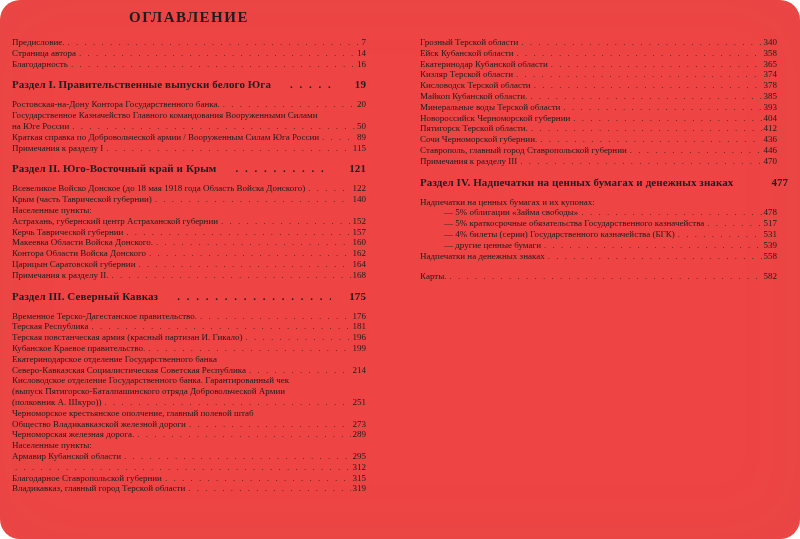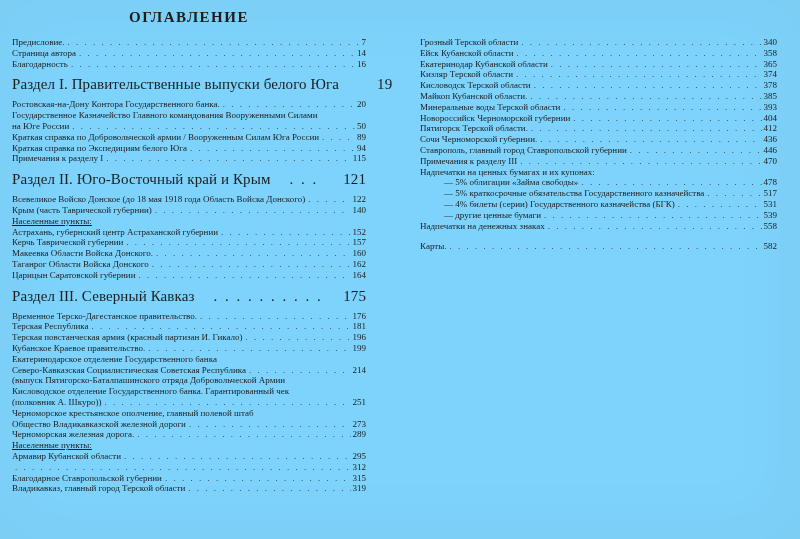--- a/index.html
+++ b/index.html
@@ -41,35 +41,35 @@
     overflow: hidden;
     white-space: nowrap;
   }
   .leader::before {
     content: ". . . . . . . . . . . . . . . . . . . . . . . . . . . . . . . . . . . . . . . . . . . . . . . . . . . . . . . . . . . . . . . . . . . . . .";
     letter-spacing: 2px;
     padding-left: 3px;
   }
   .pg { flex: 0 0 auto; margin-left: 2px; }
   .section {
-    font-size: 15px;
-    font-weight: normal;
+    font-size: 11px;
+    font-weight: bold;
     line-height: 14px;
     margin: 8px 0 8px 0;
     letter-spacing: 0.1px;
     gap: 16px;
   }
-  .label .txt { text-decoration: underline; }
+  .label .txt { }
   .indent { padding-left: 24px; }
   .spacer { height: 10px; }
 </style>
 </head>
 <body>
 
-<div class="page" style="background: #7dd3fc; color: rgb(29, 29, 29);">
+<div class="page" style="background: #ef4444; color: rgb(29, 29, 29); border-radius: 20px;">
   <div class="col col-left">
     <h1 class="title">ОГЛАВЛЕНИЕ</h1>
     <div>
         <div class="row entry">
           <span class="txt">Предисловие.</span>
           <span class="leader"></span>
           <span class="pg">7</span>
         </div>
         <div class="row entry">
           <span class="txt">Страница автора</span>
@@ -98,25 +98,20 @@
           <span class="txt">на Юге России</span>
           <span class="leader"></span>
           <span class="pg">50</span>
         </div>
         <div class="row entry">
           <span class="txt">Краткая справка по Добровольческой армии / Вооруженным Силам Юга России</span>
           <span class="leader"></span>
           <span class="pg">89</span>
         </div>
         <div class="row entry">
-          <span class="txt">Краткая справка по Экспедициям белого Юга</span>
-          <span class="leader"></span>
-          <span class="pg">94</span>
-        </div>
-        <div class="row entry">
           <span class="txt">Примечания к разделу I</span>
           <span class="leader"></span>
           <span class="pg">115</span>
         </div>
         <div class="row section">
           <span class="txt">Раздел II. Юго-Восточный край и Крым</span>
           <span class="leader"></span>
           <span class="pg">121</span>
         </div>
         <div class="row entry">
@@ -141,28 +136,33 @@
           <span class="txt">Керчь Таврической губернии</span>
           <span class="leader"></span>
           <span class="pg">157</span>
         </div>
         <div class="row entry">
           <span class="txt">Макеевка Области Войска Донского.</span>
           <span class="leader"></span>
           <span class="pg">160</span>
         </div>
         <div class="row entry">
-          <span class="txt">Таганрог Области Войска Донского</span>
+          <span class="txt">Контора Области Войска Донского</span>
           <span class="leader"></span>
           <span class="pg">162</span>
         </div>
         <div class="row entry">
           <span class="txt">Царицын Саратовской губернии</span>
           <span class="leader"></span>
           <span class="pg">164</span>
+        </div>
+        <div class="row entry">
+          <span class="txt">Примечания к разделу II.</span>
+          <span class="leader"></span>
+          <span class="pg">168</span>
         </div>
         <div class="row section">
           <span class="txt">Раздел III. Северный Кавказ</span>
           <span class="leader"></span>
           <span class="pg">175</span>
         </div>
         <div class="row entry">
           <span class="txt">Временное Терско-Дагестанское правительство.</span>
           <span class="leader"></span>
           <span class="pg">176</span>
@@ -184,24 +184,24 @@
         </div>
         <div class="row wrap">
           <span class="txt">Екатеринодарское отделение Государственного банка</span>
         </div>
         <div class="row entry">
           <span class="txt">Северо-Кавказская Социалистическая Советская Республика</span>
           <span class="leader"></span>
           <span class="pg">214</span>
         </div>
         <div class="row wrap">
+          <span class="txt">Кисловодское отделение Государственного банка. Гарантированный чек</span>
+        </div>
+        <div class="row wrap">
           <span class="txt">(выпуск Пятигорско-Баталпашинского отряда Добровольческой Армии</span>
-        </div>
-        <div class="row wrap">
-          <span class="txt">Кисловодское отделение Государственного банка. Гарантированный чек</span>
         </div>
         <div class="row entry">
           <span class="txt">(полковник А. Шкуро))</span>
           <span class="leader"></span>
           <span class="pg">251</span>
         </div>
         <div class="row wrap">
           <span class="txt">Черноморское крестьянское ополчение, главный полевой штаб</span>
         </div>
         <div class="row entry">
@@ -292,20 +292,25 @@
         </div>
         <div class="row entry">
           <span class="txt">Ставрополь, главный город Ставропольской губернии</span>
           <span class="leader"></span>
           <span class="pg">446</span>
         </div>
         <div class="row entry">
           <span class="txt">Примечания к разделу III</span>
           <span class="leader"></span>
           <span class="pg">470</span>
+        </div>
+        <div class="row section">
+          <span class="txt">Раздел IV. Надпечатки на ценных бумагах и денежных знаках</span>
+          <span class="leader"></span>
+          <span class="pg">477</span>
         </div>
         <div class="row plain">
           <span class="txt">Надпечатки на ценных бумагах и их купонах:</span>
         </div>
         <div class="row entry indent">
           <span class="txt">— 5% облигации «Займа свободы»</span>
           <span class="leader"></span>
           <span class="pg">478</span>
         </div>
         <div class="row entry indent">

